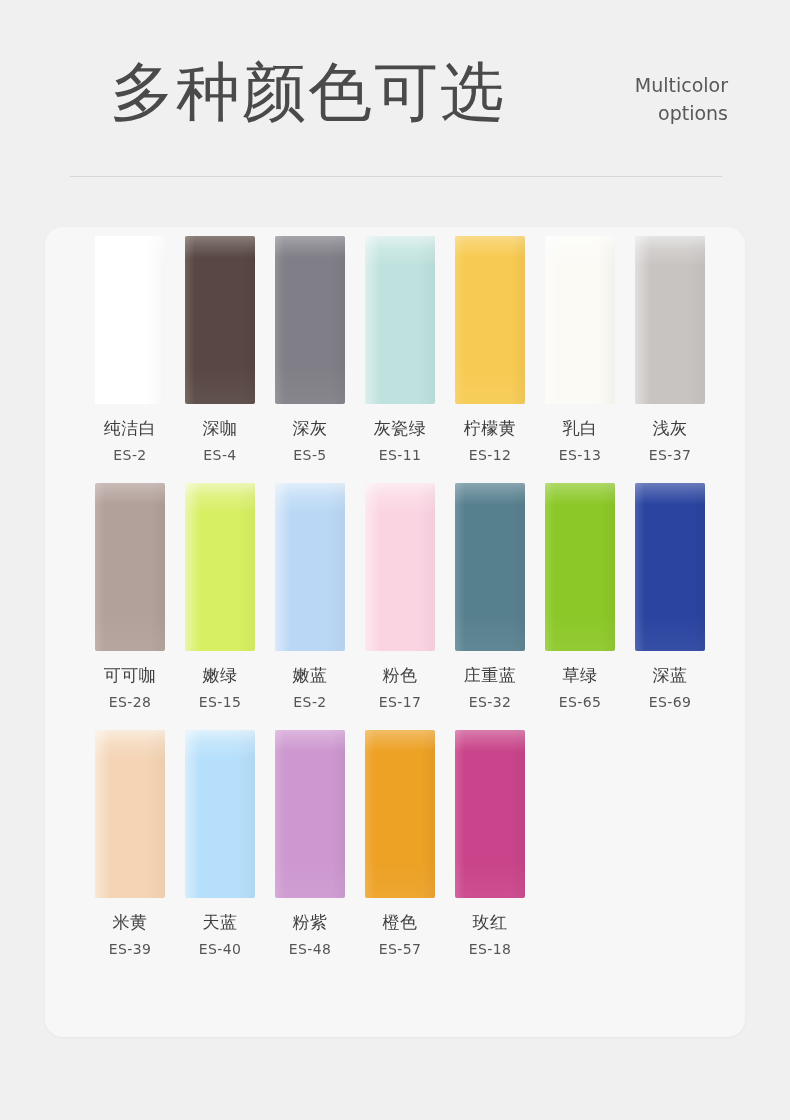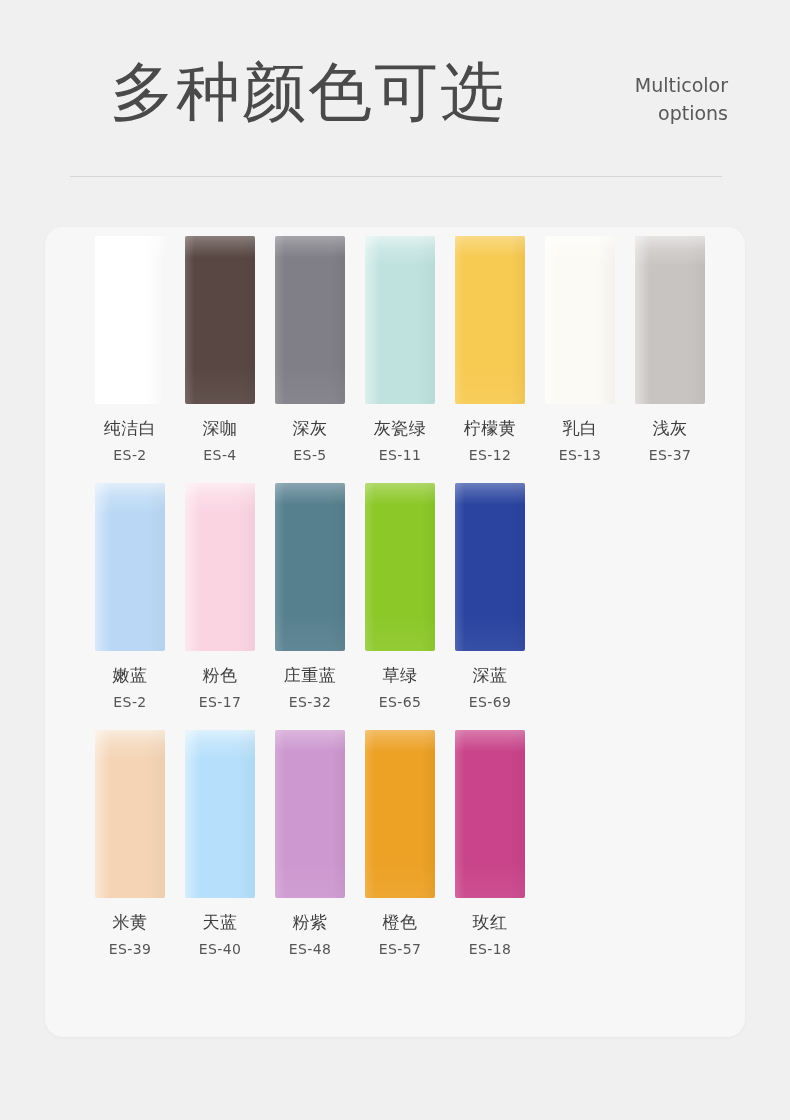--- a/index.html
+++ b/index.html
@@ -155,20 +155,30 @@
           <div class="code">ES-13</div>
         </div>
         <div class="cell">
           <div class="swatch pale" style="background: rgb(200, 196, 194);"></div>
           <div class="name">浅灰</div>
           <div class="code">ES-37</div>
         </div>
       </div>
       <div class="row">
         <div class="cell">
+          <div class="swatch" style="background: rgb(178, 160, 154);"></div>
+          <div class="name">可可咖</div>
+          <div class="code">ES-28</div>
+        </div>
+        <div class="cell">
+          <div class="swatch pale" style="background: rgb(215, 239, 98);"></div>
+          <div class="name">嫩绿</div>
+          <div class="code">ES-15</div>
+        </div>
+        <div class="cell">
           <div class="swatch pale" style="background: rgb(186, 216, 245);"></div>
           <div class="name">嫩蓝</div>
           <div class="code">ES-2</div>
         </div>
         <div class="cell">
           <div class="swatch pale" style="background: rgb(251, 212, 226);"></div>
           <div class="name">粉色</div>
           <div class="code">ES-17</div>
         </div>
         <div class="cell">

